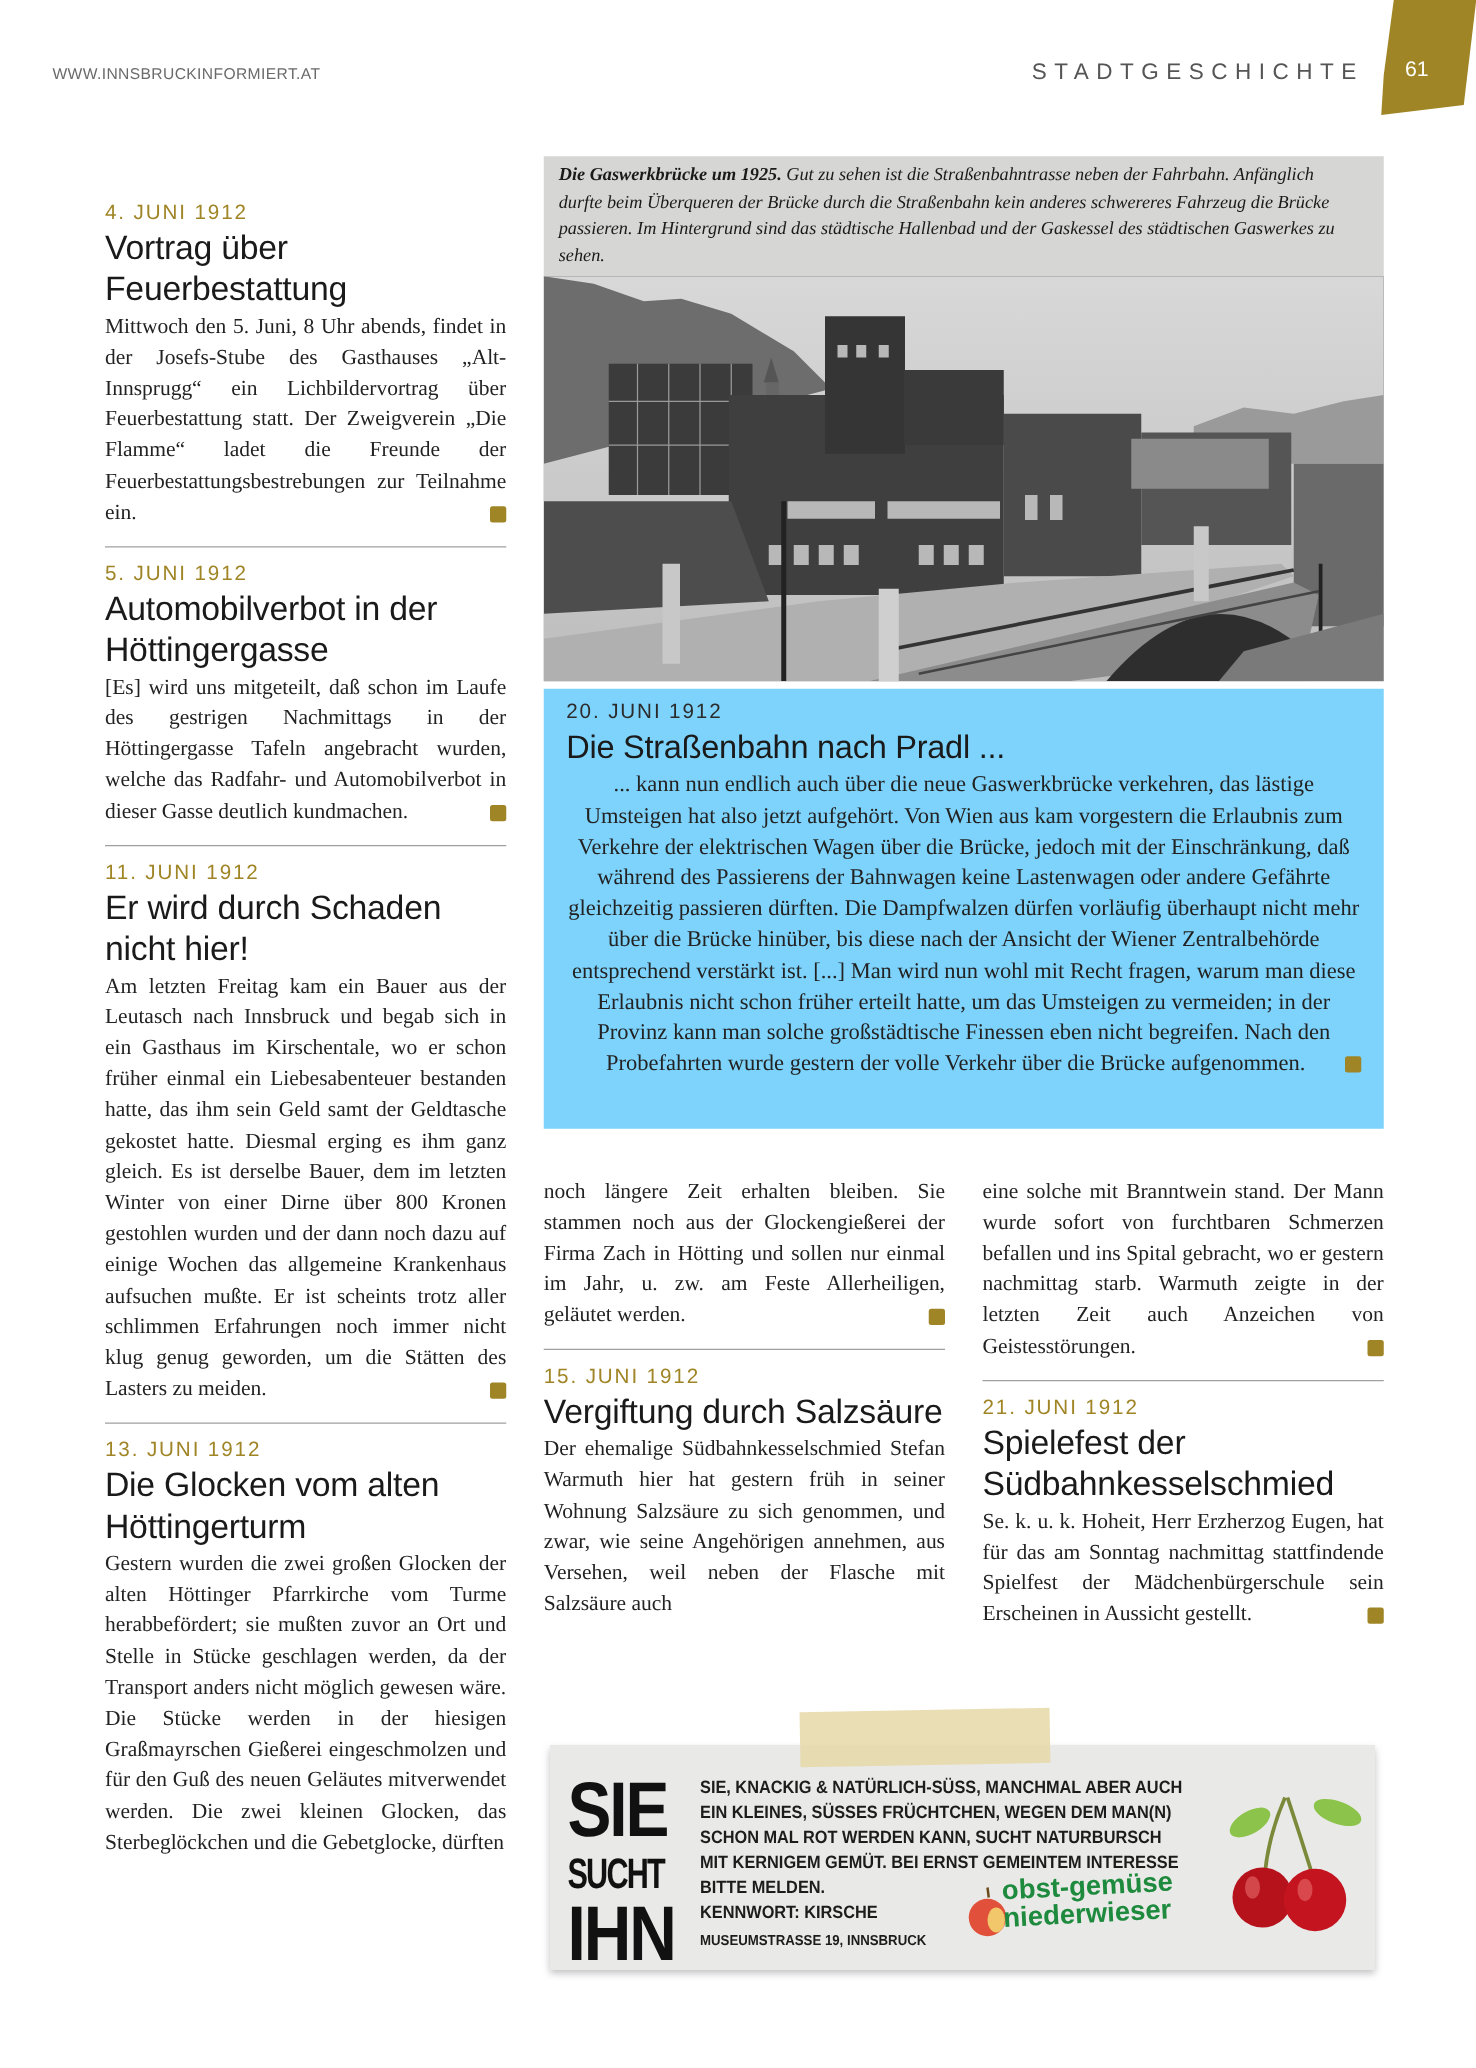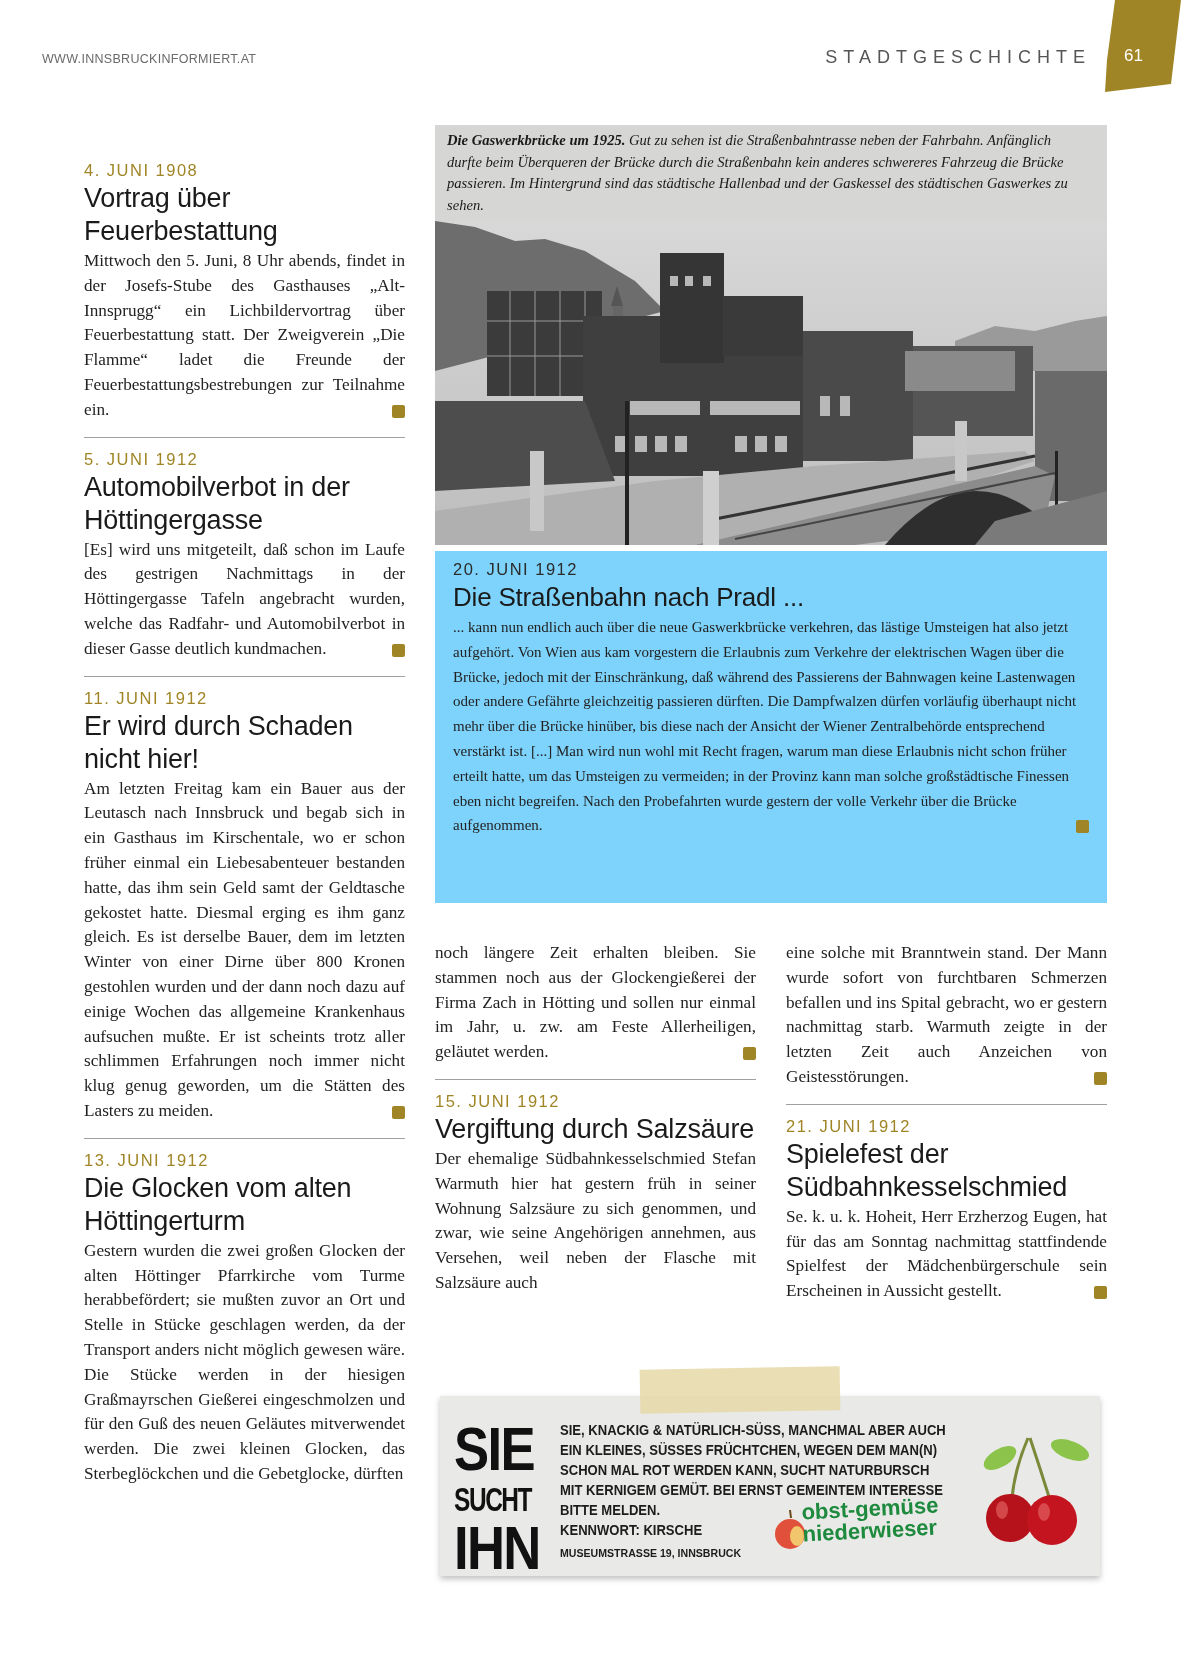--- a/index.html
+++ b/index.html
@@ -27,21 +27,21 @@
   .caption-box { position: absolute; left: 435px; top: 125px; width: 672px; background: #d6d6d5; padding: 5px 26px 6px 12px; }
   .caption { font-size: 14.6px; line-height: 21.5px; font-style: italic; color: #1a1a1a; }
   .caption b { font-weight: bold; }
 
   .photo { position: absolute; left: 435px; top: 221px; width: 672px; height: 324px; background: #8a8a8a; overflow: hidden; }
   .photo svg { display: block; }
 
   .feature-box { position: absolute; left: 435px; top: 551px; width: 672px; height: 352px; background: #7dd3fc; padding: 8px 18px 0 18px; }
   .feature-box .date { color: #2b2b2b; }
   .feature-box .headline { font-size: 26px; }
-  .feature-box .body { font-size: 15px; line-height: 24.8px; text-align: left; }
+  .feature-box .body { font-size: 18px; line-height: 24.8px; text-align: center; }
 
   .ad { position: absolute; left: 440px; top: 1368px; width: 660px; height: 214px; }
   .ad-paper { position: absolute; left: 0; top: 28px; width: 660px; height: 180px; background: #e9e9e7; box-shadow: 0 3px 6px rgba(0,0,0,0.25); }
   .ad-tape { position: absolute; left: 200px; top: 0; width: 200px; height: 44px; background: #e6d8a8; opacity: 0.85; transform: rotate(-1deg); }
   .ad-big { position: absolute; left: 14px; top: 50px; font-family: "Liberation Sans", sans-serif; font-weight: bold; color: #111; line-height: 1; letter-spacing: -2px; }
   .ad-sie { font-size: 62px; transform: scaleX(0.85); transform-origin: left; display: block; }
   .ad-sucht { font-size: 34px; transform: scaleX(0.72); transform-origin: left; display: block; margin-top: 2px; }
   .ad-ihn { font-size: 62px; transform: scaleX(0.85); transform-origin: left; display: block; margin-top: 1px; }
   .ad-text { position: absolute; left: 120px; top: 52px; width: 420px; font-family: "Liberation Sans", sans-serif; font-weight: bold; font-size: 14.2px; line-height: 20px; color: #1c1c1c; transform: scaleX(0.92); transform-origin: left; }
   .ad-addr { font-size: 11.5px; display: block; margin-top: 3px; }
@@ -56,21 +56,21 @@
 <div class="section-title">STADTGESCHICHTE</div>
 <div class="page-tab">
   <svg width="84" height="92" viewBox="0 0 84 92">
     <polygon points="18,0 84,0 74,84 8,92 10,60" fill="#a08526"></polygon>
   </svg>
 </div>
 <div class="page-num">61</div>
 
 <div class="col col-left">
   <div class="article">
-    <div class="date">4. JUNI 1908</div>
+    <div class="date">4. JUNI 1912</div>
     <h2 class="headline">Vortrag über Feuerbestattung</h2>
     <p class="body"><span>Mittwoch den 5. Juni, 8 Uhr abends, findet in der Josefs-Stube des Gasthauses „Alt-Innsprugg“ ein Lichbildervortrag über Feuerbestattung statt. Der Zweigverein „Die Flamme“ ladet die Freunde der Feuerbestattungsbestrebungen zur Teilnahme ein.</span><span class="end-mark"></span></p>
   </div>
   <div class="divider"></div>
   <div class="article">
     <div class="date">5. JUNI 1912</div>
     <h2 class="headline">Automobilverbot in der Höttingergasse</h2>
     <p class="body"><span>[Es] wird uns mitgeteilt, daß schon im Laufe des gestrigen Nachmittags in der Höttingergasse Tafeln angebracht wurden, welche das Radfahr- und Automobilverbot in dieser Gasse deutlich kundmachen.</span><span class="end-mark"></span></p>
   </div>
   <div class="divider"></div>

